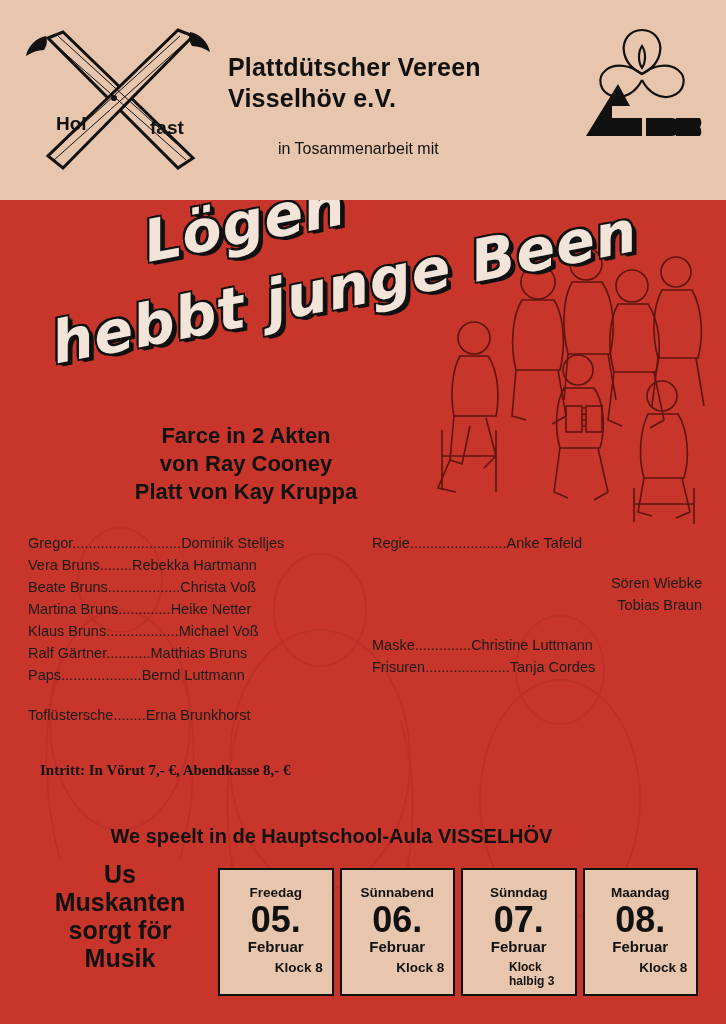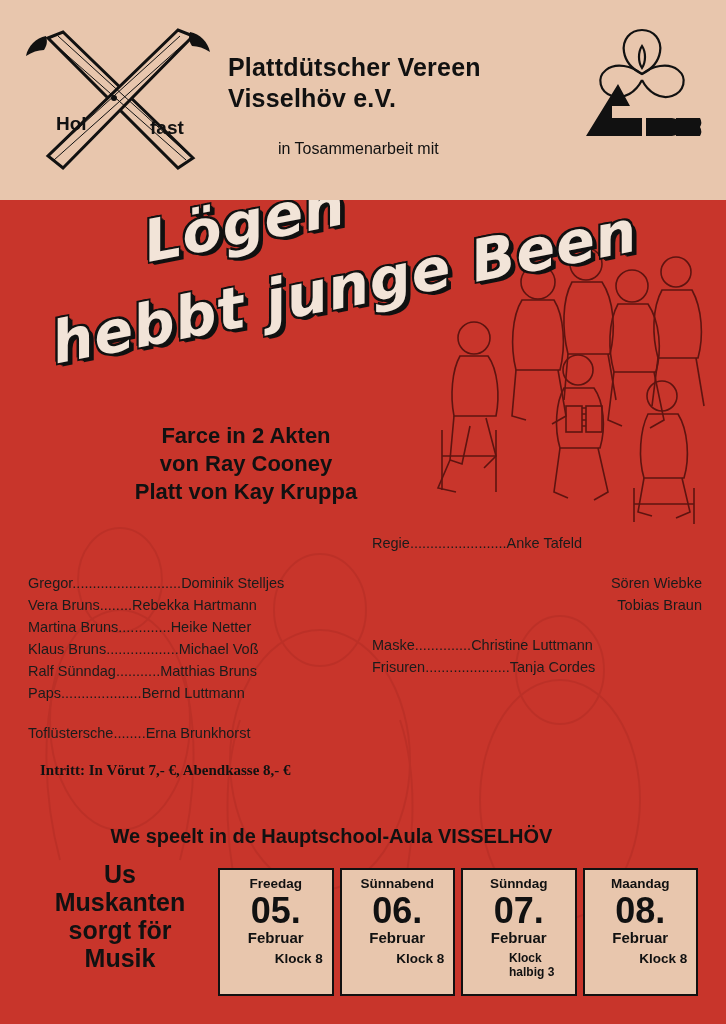--- a/index.html
+++ b/index.html
@@ -66,21 +66,21 @@
   .title-line.l2{margin-top:14px;margin-left:0px;}
   
   .subtitle{
     position:absolute;left:96px;top:222px;width:300px;
     text-align:center;
     font-size:22px;font-weight:bold;color:#111;line-height:1.28;
   }
   
   .cast{
     position:absolute;left:28px;top:332px;width:340px;
-    font-size:14.5px;color:#1b1b1b;line-height:1.52;margin-top:40px;
+    font-size:14.5px;color:#1b1b1b;line-height:1.52;
   }
   .crew{
     position:absolute;left:372px;top:332px;width:330px;
     font-size:14.5px;color:#1b1b1b;line-height:1.52;
   }
   .row{display:block;white-space:nowrap;}
   .row .nm{font-weight:normal;}
   .dots{letter-spacing:0px;}
   .row.right{text-align:right;}
   .gap{height:18px;display:block;}
@@ -101,21 +101,21 @@
     font-size:25px;font-weight:bold;color:#111;line-height:1.12;
   }
   
   .dates{
     position:absolute;left:218px;top:668px;width:480px;height:128px;
     display:flex;gap:6px;
   }
   .date-box{
     flex:1;background:#e8c6ad;border:2px solid #111;
     display:flex;flex-direction:column;align-items:center;justify-content:flex-start;
-    padding-top:6px;box-sizing:border-box;
+    padding-top:15px;box-sizing:border-box;
   }
   .date-dow{font-size:13.5px;font-weight:bold;color:#111;}
   .date-num{font-size:36px;font-weight:bold;color:#111;line-height:1.05;margin-top:1px;}
   .date-mon{font-size:15px;font-weight:bold;color:#111;margin-top:-1px;}
   .date-time{font-size:13.5px;font-weight:bold;color:#111;margin-top:5px;margin-left:46px;}
   .date-time.small{font-size:12px;}
   
   .illu{
     position:absolute;right:10px;top:20px;width:290px;height:310px;
   }
@@ -240,27 +240,30 @@
     </div>
 
     <div class="cast">
       <span class="row">
         <span>Gregor</span><span class="dots">...........................</span><span class="nm">Dominik Stelljes</span>
       </span>
       <span class="row">
         <span>Vera Bruns</span><span class="dots">........</span><span class="nm">Rebekka Hartmann</span>
       </span>
       <span class="row">
+        <span>Beate Bruns</span><span class="dots">..................</span><span class="nm">Christa Voß</span>
+      </span>
+      <span class="row">
         <span>Martina Bruns</span><span class="dots">.............</span><span class="nm">Heike Netter</span>
       </span>
       <span class="row">
         <span>Klaus Bruns</span><span class="dots">..................</span><span class="nm">Michael Voß</span>
       </span>
       <span class="row">
-        <span>Ralf Sünndag</span><span class="dots">...........</span><span class="nm">Matthias Bruns</span>
+        <span>Ralf Gärtner</span><span class="dots">...........</span><span class="nm">Matthias Bruns</span>
       </span>
       <span class="row">
         <span>Paps</span><span class="dots">....................</span><span class="nm">Bernd Luttmann</span>
       </span>
       <span class="gap"></span>
       <span class="row">
         <span>Toflüstersche</span><span class="dots">........</span><span class="nm">Erna Brunkhorst</span>
       </span>
     </div>
 

